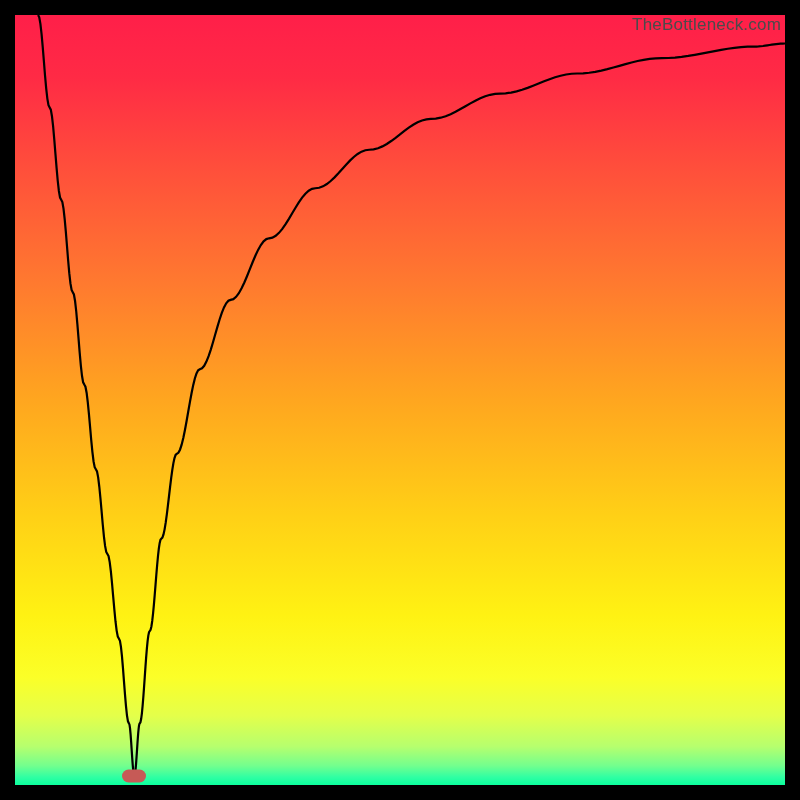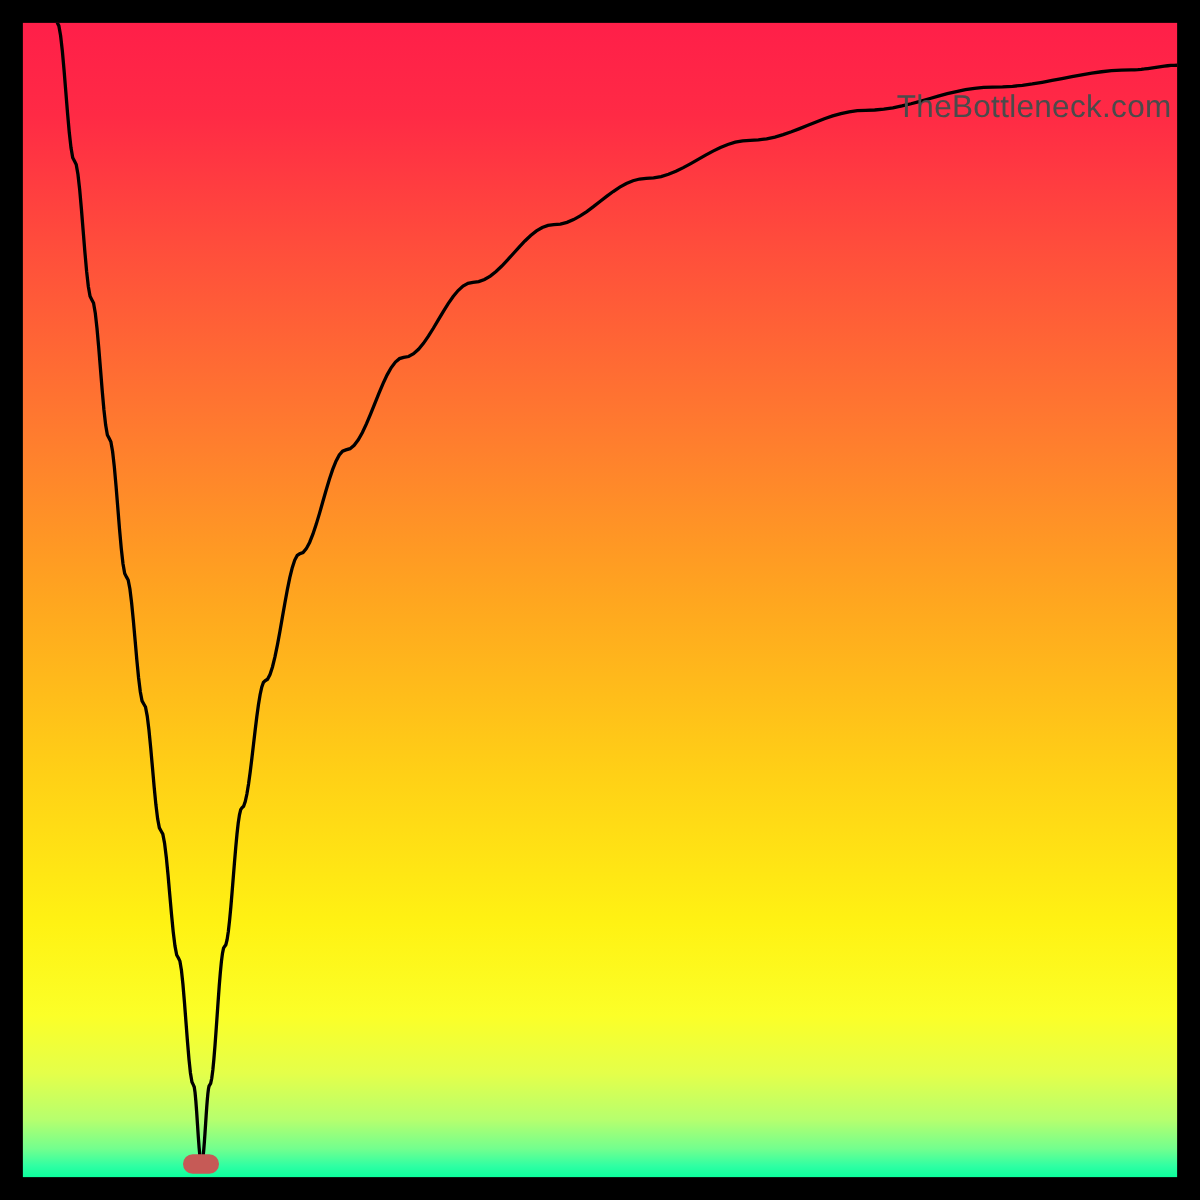--- a/index.html
+++ b/index.html
@@ -32,26 +32,25 @@
     top: 0;
     left: 0;
     width: 100%;
     height: 100%;
   }
   .watermark {
     position: absolute;
     top: 0;
     right: 4px;
     color: #4b4b4b;
-    font-size: 21px;
+    font-size: 17px;
     font-weight: 500;
     letter-spacing: 0.2px;
     z-index: 3;
     user-select: none;
-    margin-top: 45px;
   }
   .marker {
     position: absolute;
     width: 24px;
     height: 13px;
     background: #c65a56;
     border-radius: 8px;
     z-index: 3;
     transform: translate(-50%, -50%);
   }

